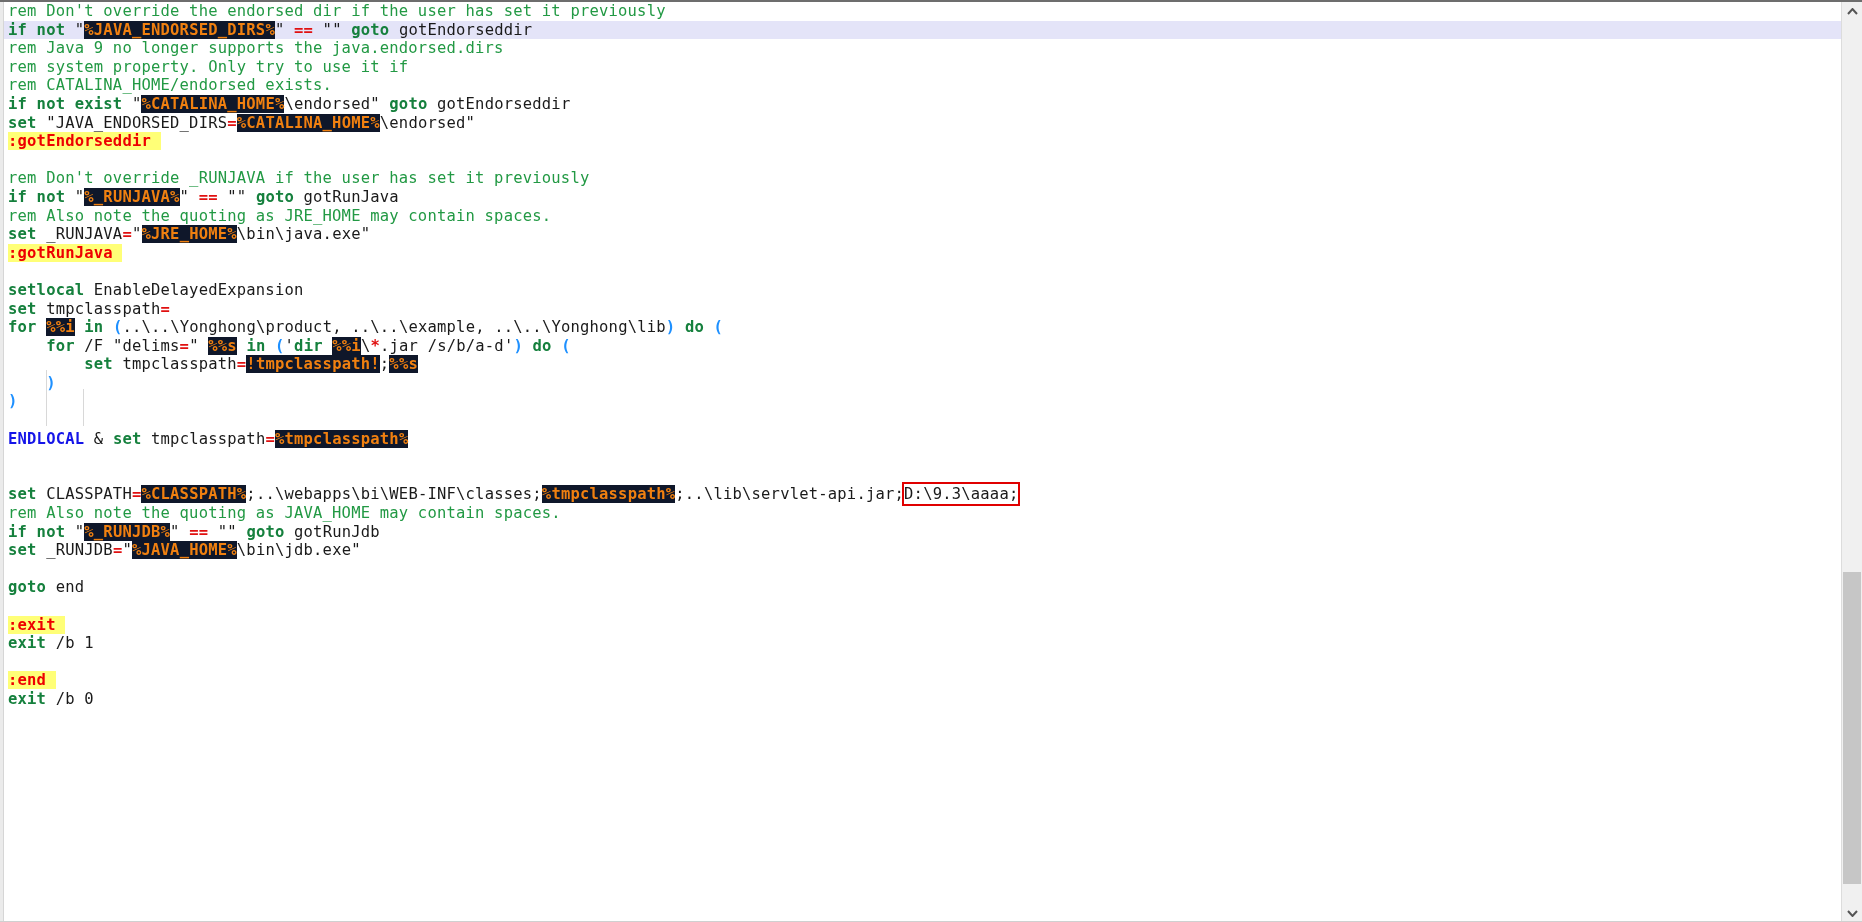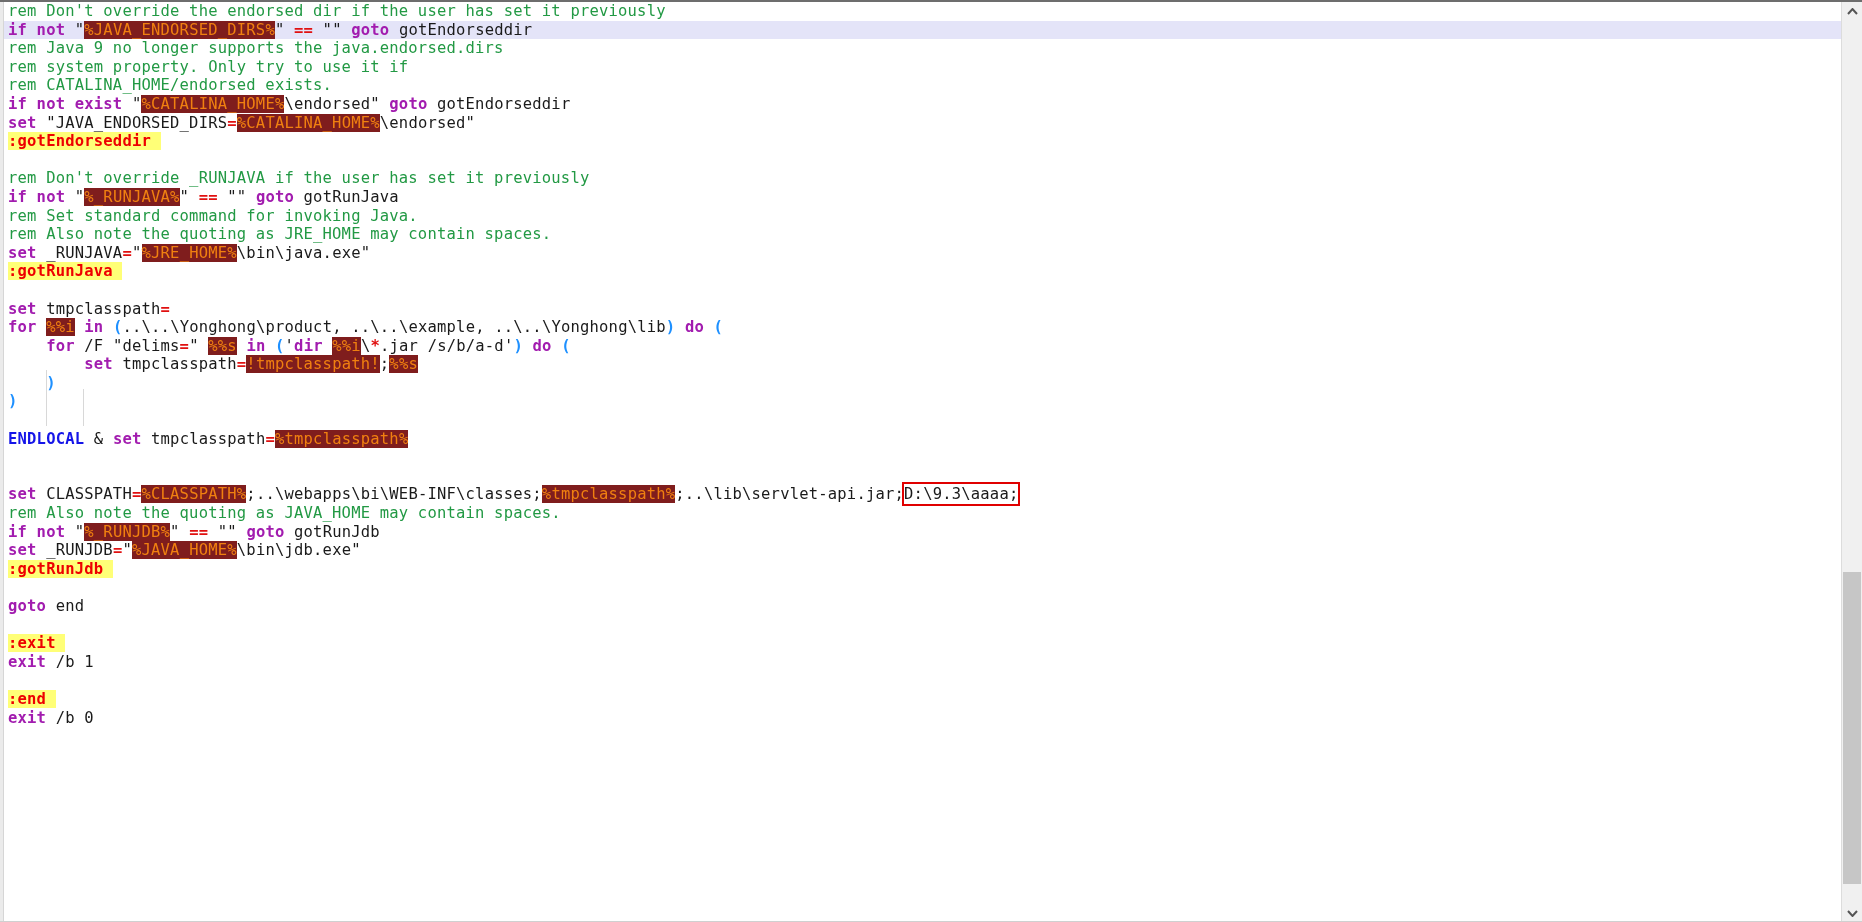--- a/index.html
+++ b/index.html
@@ -51,23 +51,23 @@
     white-space: pre;
     padding-left: 4px;
     color: #1a1a1a;
     letter-spacing: 0.2px;
   }
   .code-line.active {
     background: #e4e4f8;
   }
 
   
-  .kw      { color: #a21caf; font-weight: bold; }
+  .kw      { color: #15803d; font-weight: bold; }
   .cmt     { color: #229944; }
-  .var     { color: #f08010; font-weight: normal; background: #7f1d1d; }
+  .var     { color: #f08010; font-weight: bold; background: #0f172a; }
   .op      { color: #e01010; font-weight: bold; }
   .plain   { color: #1a1a1a; }
   .paren   { color: #1e90ff; font-weight: bold; }
   .label   { color: #ee0000; font-weight: bold; background: #ffff77; margin-top: 34px; }
   .endlocal{ color: #1515e8; font-weight: bold; margin-top: 48px; }
   .amp     { color: #1a1a1a; }
 
   
   .redbox {
     outline: 2px solid #e00000;
@@ -143,40 +143,39 @@
       <div class="code-line active"><span class="kw">if not</span><span class="plain"> "</span><span class="var">%JAVA_ENDORSED_DIRS%</span><span class="plain">" </span><span class="op">==</span><span class="plain"> "" </span><span class="kw">goto</span><span class="plain"> gotEndorseddir</span></div>
       <div class="code-line"><span class="cmt">rem Java 9 no longer supports the java.endorsed.dirs</span></div>
       <div class="code-line"><span class="cmt">rem system property. Only try to use it if</span></div>
       <div class="code-line"><span class="cmt">rem CATALINA_HOME/endorsed exists.</span></div>
       <div class="code-line"><span class="kw">if not exist</span><span class="plain"> "</span><span class="var">%CATALINA_HOME%</span><span class="plain">\endorsed" </span><span class="kw">goto</span><span class="plain"> gotEndorseddir</span></div>
       <div class="code-line"><span class="kw">set</span><span class="plain"> "JAVA_ENDORSED_DIRS</span><span class="op">=</span><span class="var">%CATALINA_HOME%</span><span class="plain">\endorsed"</span></div>
       <div class="code-line"><span class="label">:gotEndorseddir </span></div>
       <div class="code-line">&nbsp;</div>
       <div class="code-line"><span class="cmt">rem Don't override _RUNJAVA if the user has set it previously</span></div>
       <div class="code-line"><span class="kw">if not</span><span class="plain"> "</span><span class="var">%_RUNJAVA%</span><span class="plain">" </span><span class="op">==</span><span class="plain"> "" </span><span class="kw">goto</span><span class="plain"> gotRunJava</span></div>
-      <div class="code-line"><span class="cmt">rem Set standard command for invoking Java.</span></div>
       <div class="code-line"><span class="cmt">rem Also note the quoting as JRE_HOME may contain spaces.</span></div>
       <div class="code-line"><span class="kw">set</span><span class="plain"> _RUNJAVA</span><span class="op">=</span><span class="plain">"</span><span class="var">%JRE_HOME%</span><span class="plain">\bin\java.exe"</span></div>
       <div class="code-line"><span class="label">:gotRunJava </span></div>
       <div class="code-line">&nbsp;</div>
+      <div class="code-line"><span class="kw">setlocal</span><span class="plain"> EnableDelayedExpansion</span></div>
       <div class="code-line"><span class="kw">set</span><span class="plain"> tmpclasspath</span><span class="op">=</span></div>
       <div class="code-line"><span class="kw">for</span><span class="plain"> </span><span class="var">%%i</span><span class="plain"> </span><span class="kw">in</span><span class="plain"> </span><span class="paren">(</span><span class="plain">..\..\Yonghong\product, ..\..\example, ..\..\Yonghong\lib</span><span class="paren">)</span><span class="plain"> </span><span class="kw">do</span><span class="plain"> </span><span class="paren">(</span></div>
       <div class="code-line"><span class="plain">    </span><span class="kw">for</span><span class="plain"> /F "delims</span><span class="op">=</span><span class="plain">" </span><span class="var">%%s</span><span class="plain"> </span><span class="kw">in</span><span class="plain"> </span><span class="paren">(</span><span class="plain">'</span><span class="kw">dir</span><span class="plain"> </span><span class="var">%%i</span><span class="plain">\</span><span class="op">*</span><span class="plain">.jar /s/b/a-d'</span><span class="paren">)</span><span class="plain"> </span><span class="kw">do</span><span class="plain"> </span><span class="paren">(</span></div>
       <div class="code-line"><span class="plain">        </span><span class="kw">set</span><span class="plain"> tmpclasspath</span><span class="op">=</span><span class="var">!tmpclasspath!</span><span class="plain">;</span><span class="var">%%s</span></div>
       <div class="code-line"><span class="plain">    </span><span class="paren">)</span></div>
       <div class="code-line"><span class="paren">)</span></div>
       <div class="code-line">&nbsp;</div>
       <div class="code-line"><span class="endlocal">ENDLOCAL</span><span class="plain"> </span><span class="amp">&amp;</span><span class="plain"> </span><span class="kw">set</span><span class="plain"> tmpclasspath</span><span class="op">=</span><span class="var">%tmpclasspath%</span></div>
       <div class="code-line">&nbsp;</div>
       <div class="code-line">&nbsp;</div>
       <div class="code-line"><span class="kw">set</span><span class="plain"> CLASSPATH</span><span class="op">=</span><span class="var">%CLASSPATH%</span><span class="plain">;..\webapps\bi\WEB-INF\classes;</span><span class="var">%tmpclasspath%</span><span class="plain">;..\lib\servlet-api.jar;</span><span class="plain redbox">D:\9.3\aaaa;</span></div>
       <div class="code-line"><span class="cmt">rem Also note the quoting as JAVA_HOME may contain spaces.</span></div>
       <div class="code-line"><span class="kw">if not</span><span class="plain"> "</span><span class="var">%_RUNJDB%</span><span class="plain">" </span><span class="op">==</span><span class="plain"> "" </span><span class="kw">goto</span><span class="plain"> gotRunJdb</span></div>
       <div class="code-line"><span class="kw">set</span><span class="plain"> _RUNJDB</span><span class="op">=</span><span class="plain">"</span><span class="var">%JAVA_HOME%</span><span class="plain">\bin\jdb.exe"</span></div>
-      <div class="code-line"><span class="label">:gotRunJdb </span></div>
       <div class="code-line">&nbsp;</div>
       <div class="code-line"><span class="kw">goto</span><span class="plain"> end</span></div>
       <div class="code-line">&nbsp;</div>
       <div class="code-line"><span class="label">:exit </span></div>
       <div class="code-line"><span class="kw">exit</span><span class="plain"> /b 1</span></div>
       <div class="code-line">&nbsp;</div>
       <div class="code-line"><span class="label">:end </span></div>
       <div class="code-line"><span class="kw">exit</span><span class="plain"> /b 0</span></div>
       <div class="code-line">&nbsp;</div>
     </div>

